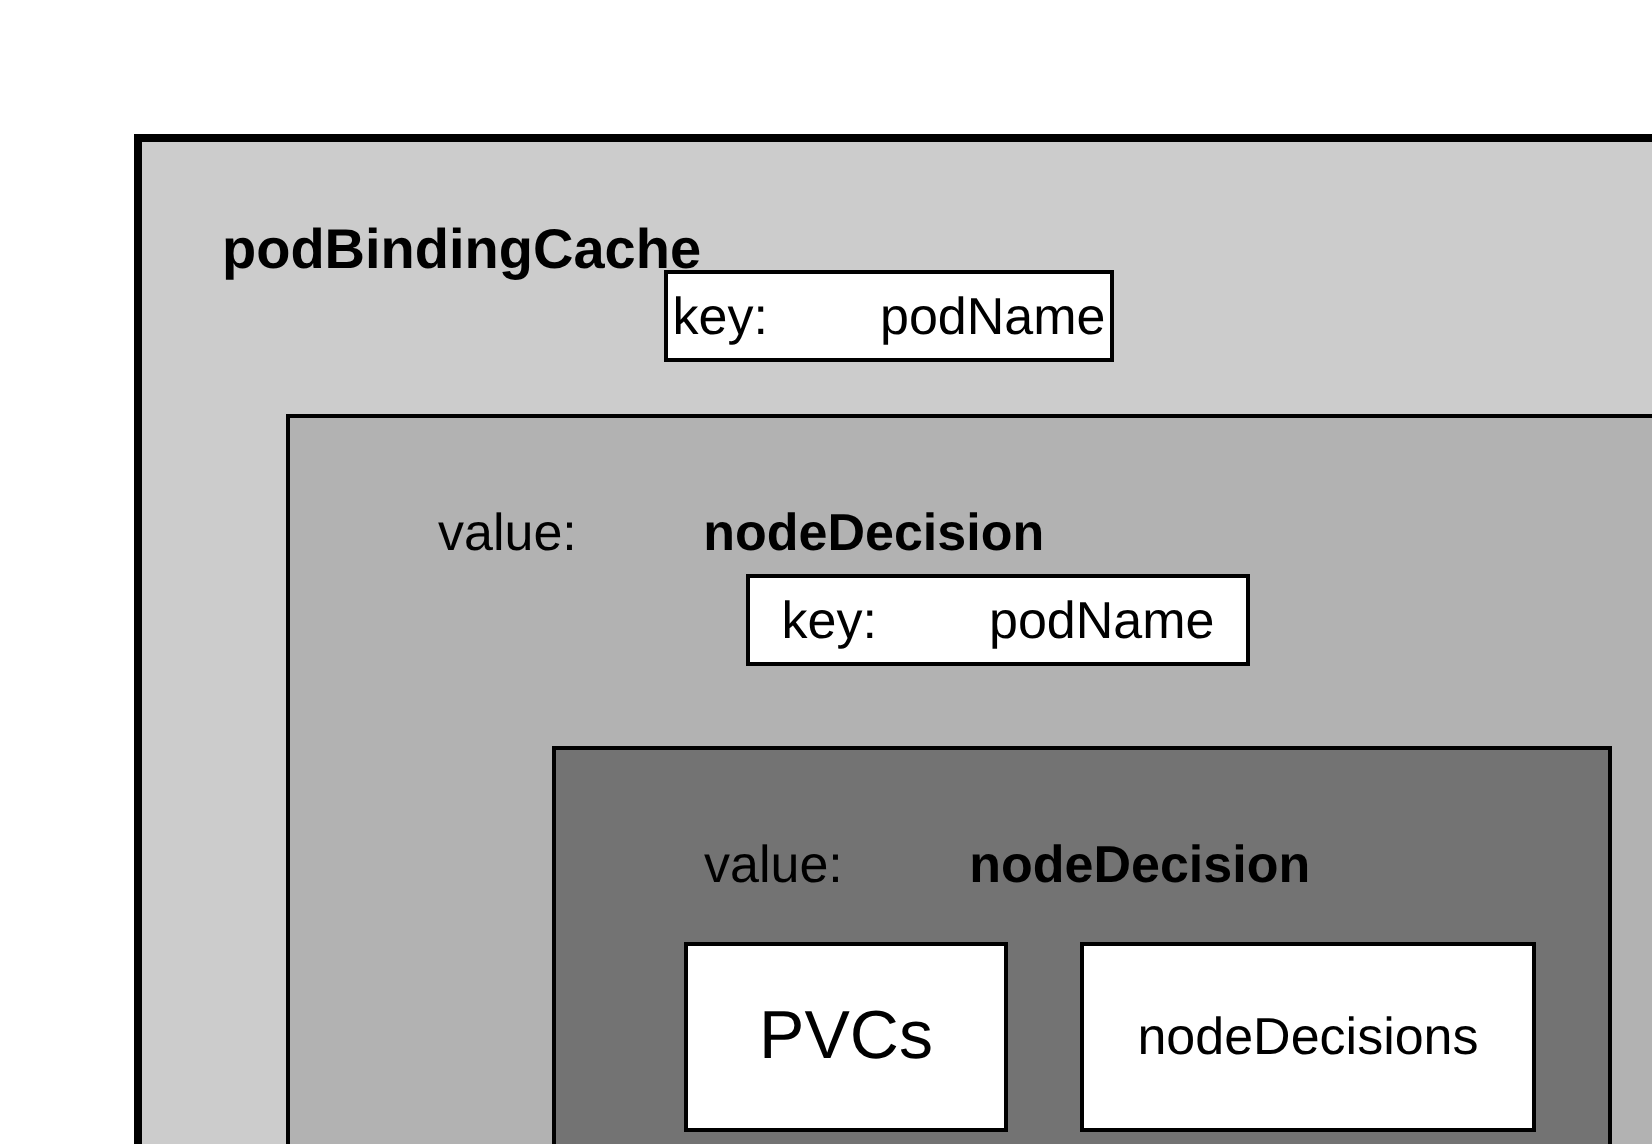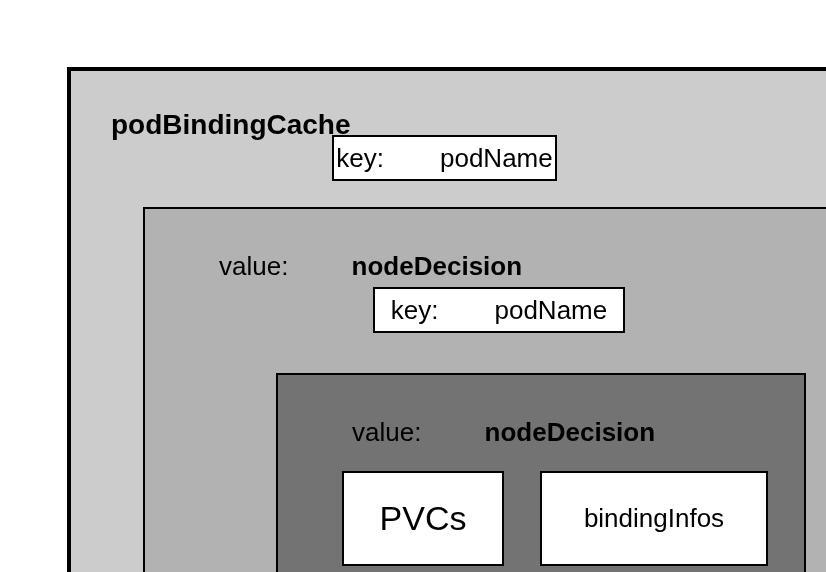--- a/index.html
+++ b/index.html
@@ -136,16 +136,16 @@
     <div class="middle-key">
       <span>key: </span>
         <span>podName</span>
     </div>
 
     <div class="inner-container">
       <div class="inner-title">
         <span>value: </span><span class="bold">nodeDecision</span>
       </div>
       <div class="inner-box1">PVCs</div>
-      <div class="inner-box2">bindingInfos</div>
+      <div class="inner-box2">nodeDecisions</div>
     </div>
   </div>
 </div>
 
 </body></html>

